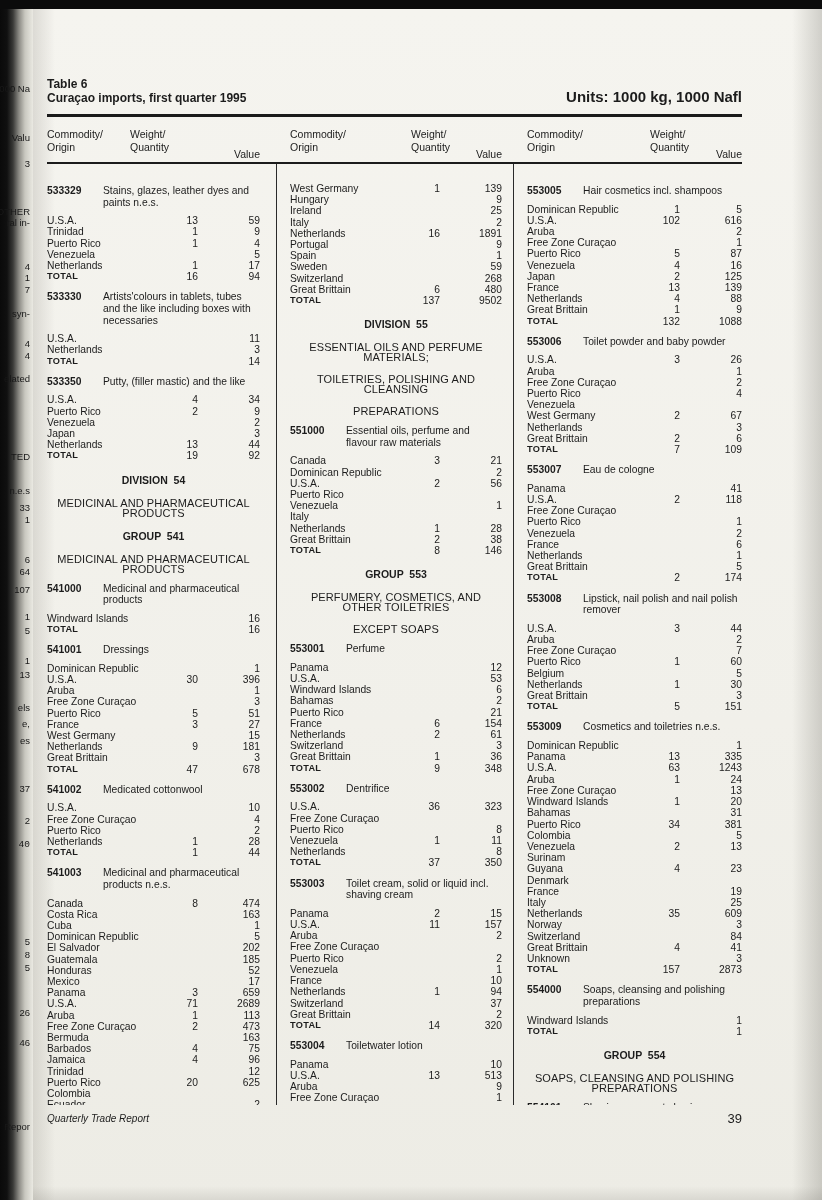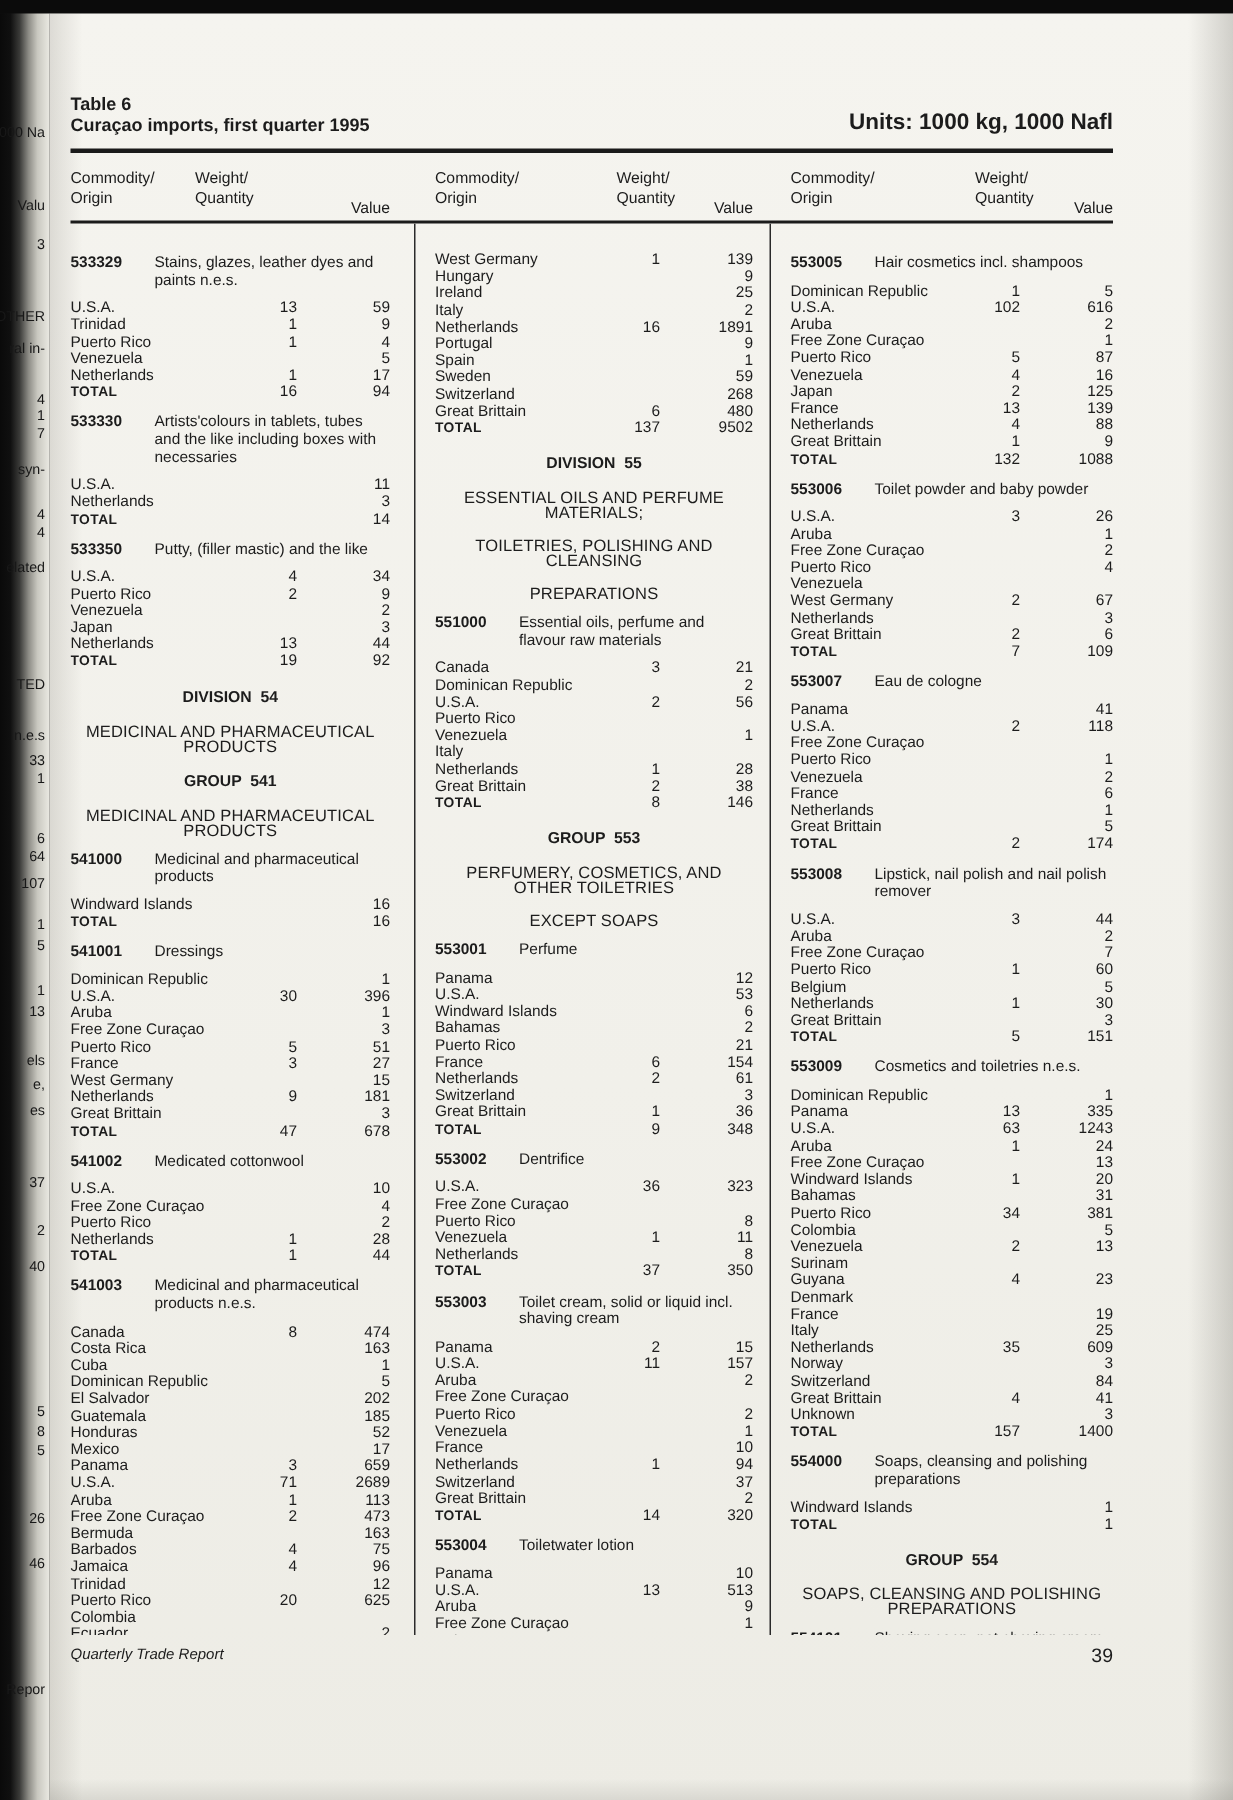--- a/index.html
+++ b/index.html
@@ -18,21 +18,21 @@
   .frag{position:absolute;right:3px;font-size:9.5px;line-height:10px;color:#181818;white-space:nowrap;}
   .page{
     position:absolute;top:9px;left:33px;width:789px;height:1191px;
     background:
       linear-gradient(90deg, rgba(90,85,75,.16) 0px, rgba(0,0,0,0) 22px),
       linear-gradient(270deg, rgba(60,58,50,.20) 0px, rgba(0,0,0,0) 30px),
       linear-gradient(0deg, rgba(40,38,32,.10) 0px, rgba(0,0,0,0) 14px),
       linear-gradient(180deg,#f5f4ef 0%,#f1f0ea 60%,#edece5 100%);
   }
   .content{position:absolute;left:14px;top:0;width:695px;}
-  .hdr{display:flex;justify-content:space-between;align-items:flex-end;padding-top:54px;}
+  .hdr{display:flex;justify-content:space-between;align-items:flex-end;padding-top:69px;}
   .hdr-title div{font-weight:bold;font-size:12px;line-height:13.5px;}
   .units{font-weight:bold;font-size:15px;}
   .rule-thick{height:3px;background:#1a1a1a;margin-top:9px;}
   .rule-thin{height:2px;background:#1b1b1b;margin-top:2px;}
   .col-headers{display:flex;margin-top:11px;}
   .chg{position:relative;height:32px;box-sizing:border-box;font-size:10.5px;line-height:12.5px;}
   .w1{width:229px;} .w2{width:237px;} .w3{width:229px;}
   .ch-co{position:absolute;top:0;left:0;}
   .chg2 .ch-co,.chg3 .ch-co{left:14px;}
   .ch-wq{position:absolute;top:0;}
@@ -62,21 +62,21 @@
 </head>
 <body>
 
 <div class="scan">
   <div class="top-strip"></div>
   <div class="left-edge" id="edge">
       <div class="frag" style="top: 75px; padding-left: 40px;">000 Na</div>
       <div class="frag" style="top: 124px;">Valu</div>
       <div class="frag" style="top: 150px;">3</div>
       <div class="frag" style="top: 198px;">OTHER</div>
-      <div class="frag" style="top: 219px; margin-left: 32px;">ral in-</div>
+      <div class="frag" style="top: 209px; margin-left: 32px;">ral in-</div>
       <div class="frag" style="top: 253px;">4</div>
       <div class="frag" style="top: 264px;">1</div>
       <div class="frag" style="top: 276px;">7</div>
       <div class="frag" style="top: 300px;">syn-</div>
       <div class="frag" style="top: 330px;">4</div>
       <div class="frag" style="top: 342px;">4</div>
       <div class="frag" style="top: 365px;">elated</div>
       <div class="frag" style="top: 443px;">TED</div>
       <div class="frag" style="top: 477px;">n.e.s</div>
       <div class="frag" style="top: 494px;">33</div>
@@ -86,21 +86,21 @@
       <div class="frag" style="top: 576px; text-align: right;">107</div>
       <div class="frag" style="top: 603px;">1</div>
       <div class="frag" style="top: 617px;">5</div>
       <div class="frag" style="top: 647px;">1</div>
       <div class="frag" style="top: 661px;">13</div>
       <div class="frag" style="top: 694px;">els</div>
       <div class="frag" style="top: 710px;">e,</div>
       <div class="frag" style="top: 727px;">es</div>
       <div class="frag" style="top: 775px;">37</div>
       <div class="frag" style="top: 807px;">2</div>
-      <div class="frag" style="top: 831px;">40</div>
+      <div class="frag" style="top: 831px; font-family: Liberation Mono, monospace;">40</div>
       <div class="frag" style="top: 928px;">5</div>
       <div class="frag" style="top: 941px;">8</div>
       <div class="frag" style="top: 954px;">5</div>
       <div class="frag" style="top: 999px;">26</div>
       <div class="frag" style="top: 1029px;">46</div>
       <div class="frag" style="top: 1113px;">Repor</div>
     </div>
   <div class="page">
     <div class="content">
 
@@ -1161,21 +1161,21 @@
                   <div class="cell-v">41</div>
                 </div>
                 <div class="row">
                   <div class="cell-n">Unknown</div>
                   <div class="cell-q"></div>
                   <div class="cell-v">3</div>
                 </div>
                 <div class="row total">
                   <div class="cell-n">TOTAL</div>
                   <div class="cell-q">157</div>
-                  <div class="cell-v">1400</div>
+                  <div class="cell-v">2873</div>
                 </div>
               </div>
             </div>
             <div class="sec">
               <div class="sec-head">
                 <span class="sec-code">554000</span>
                 <span class="sec-title">Soaps, cleansing and polishing preparations</span>
               </div>
               <div class="rows">
                 <div class="row">

